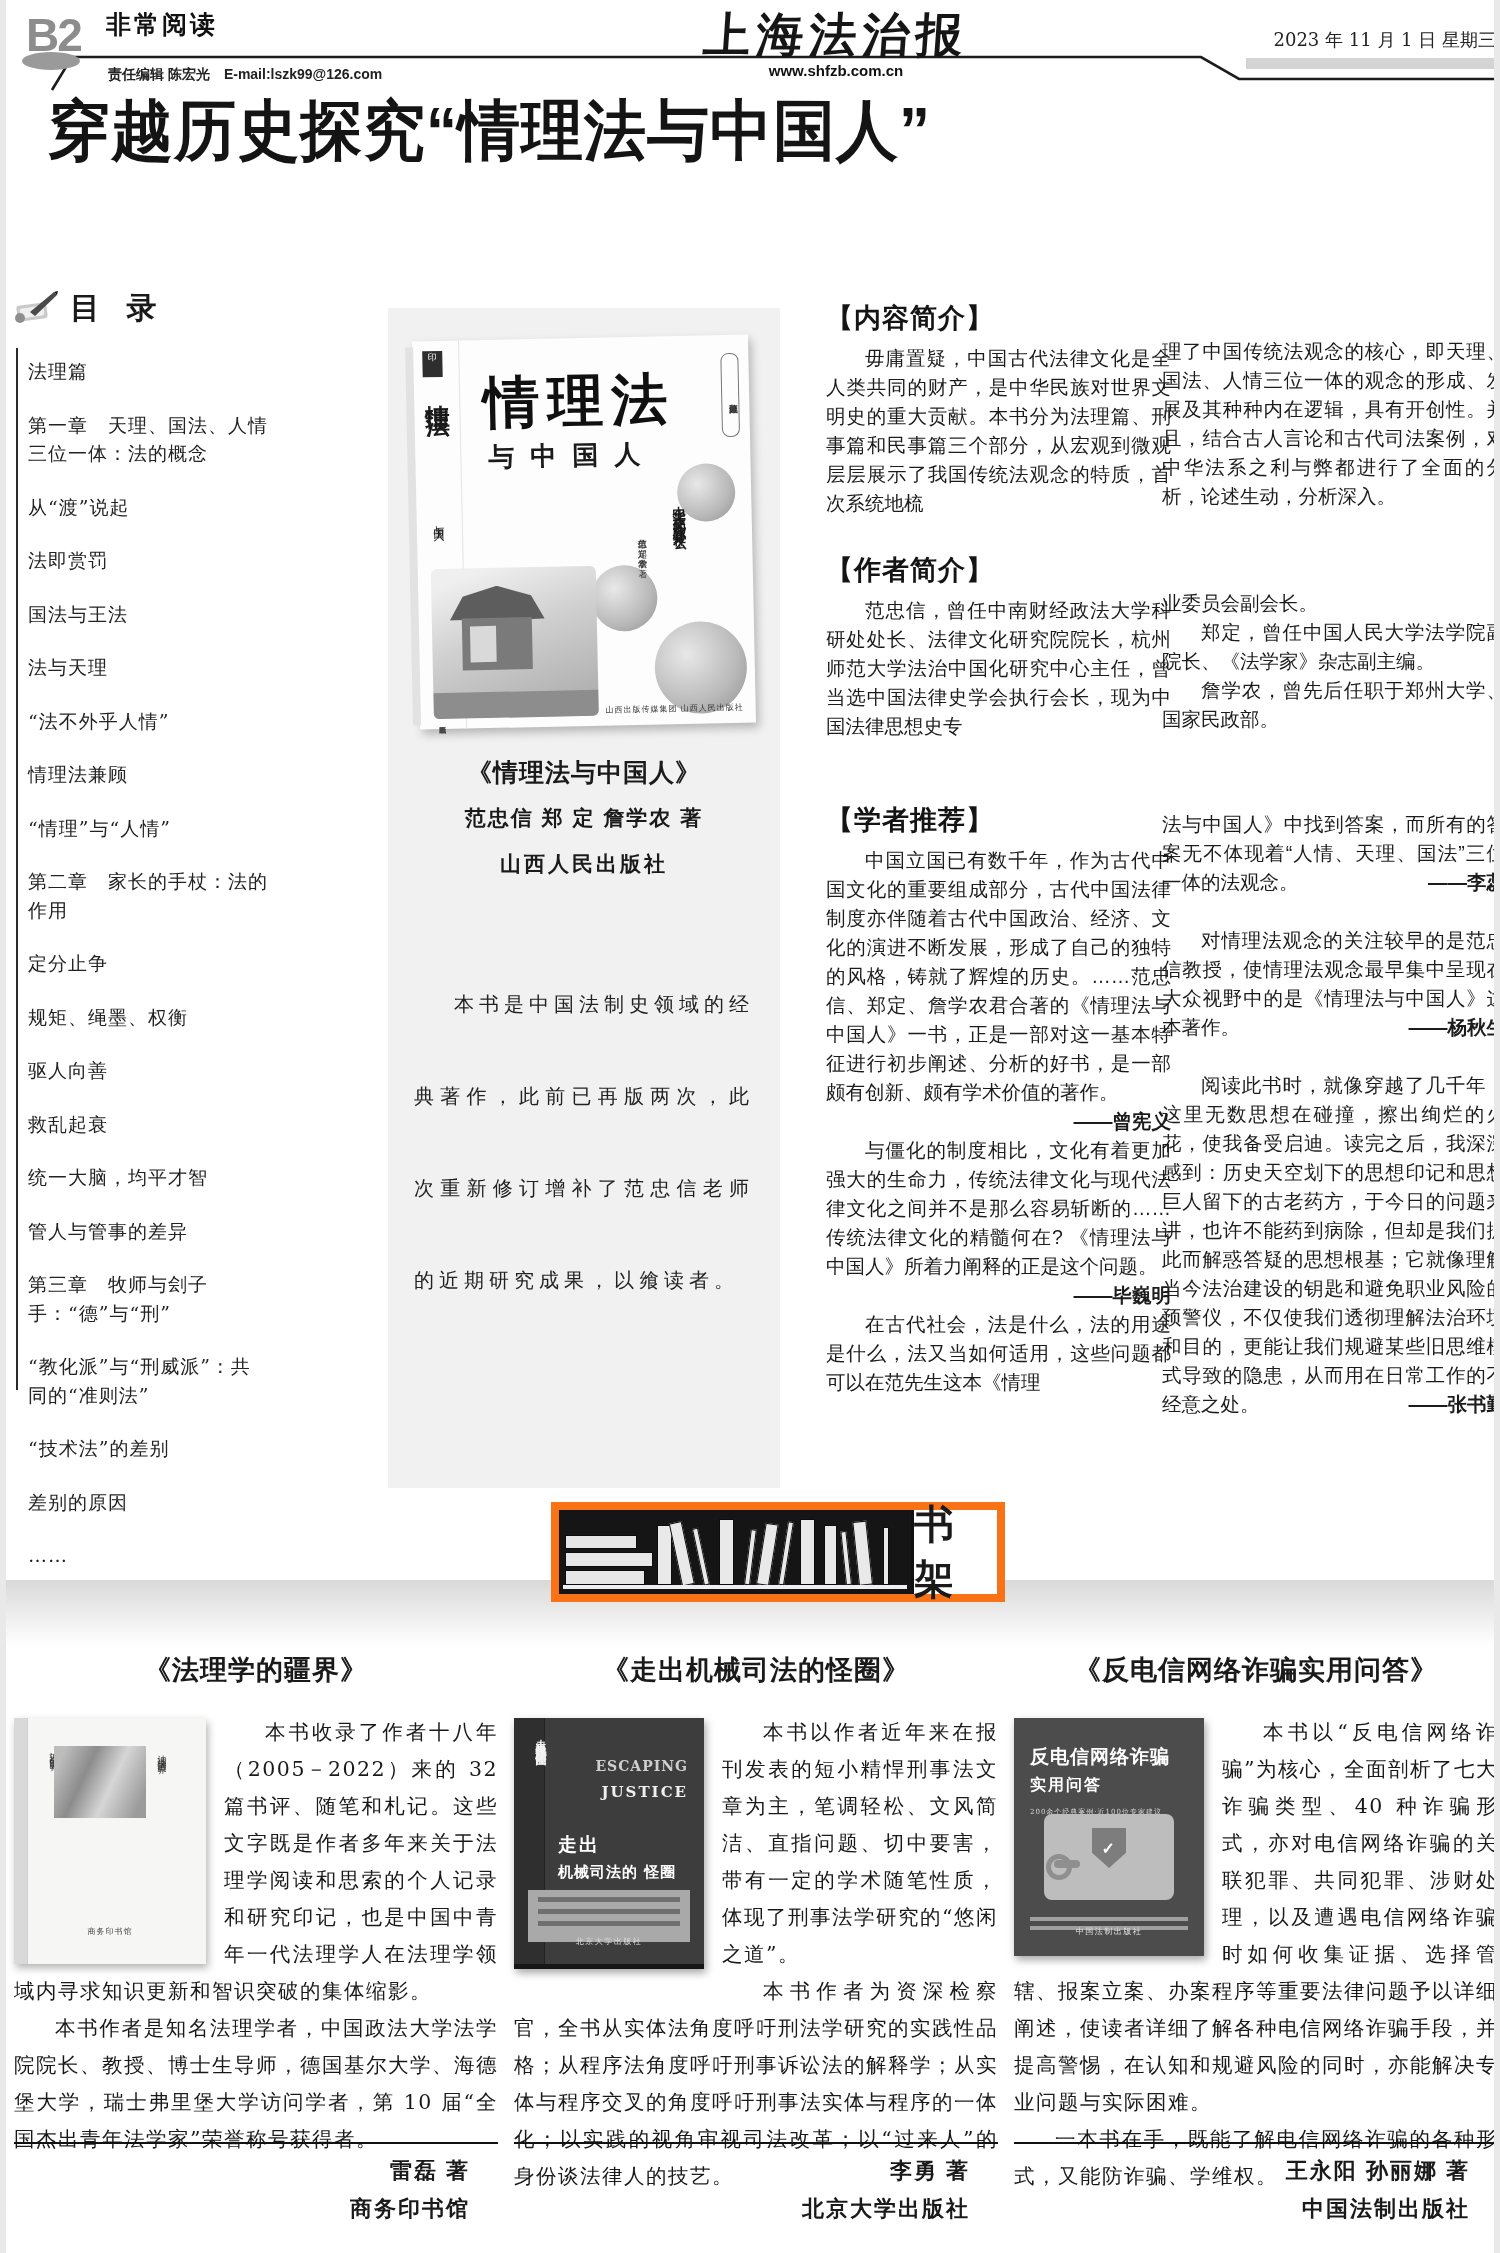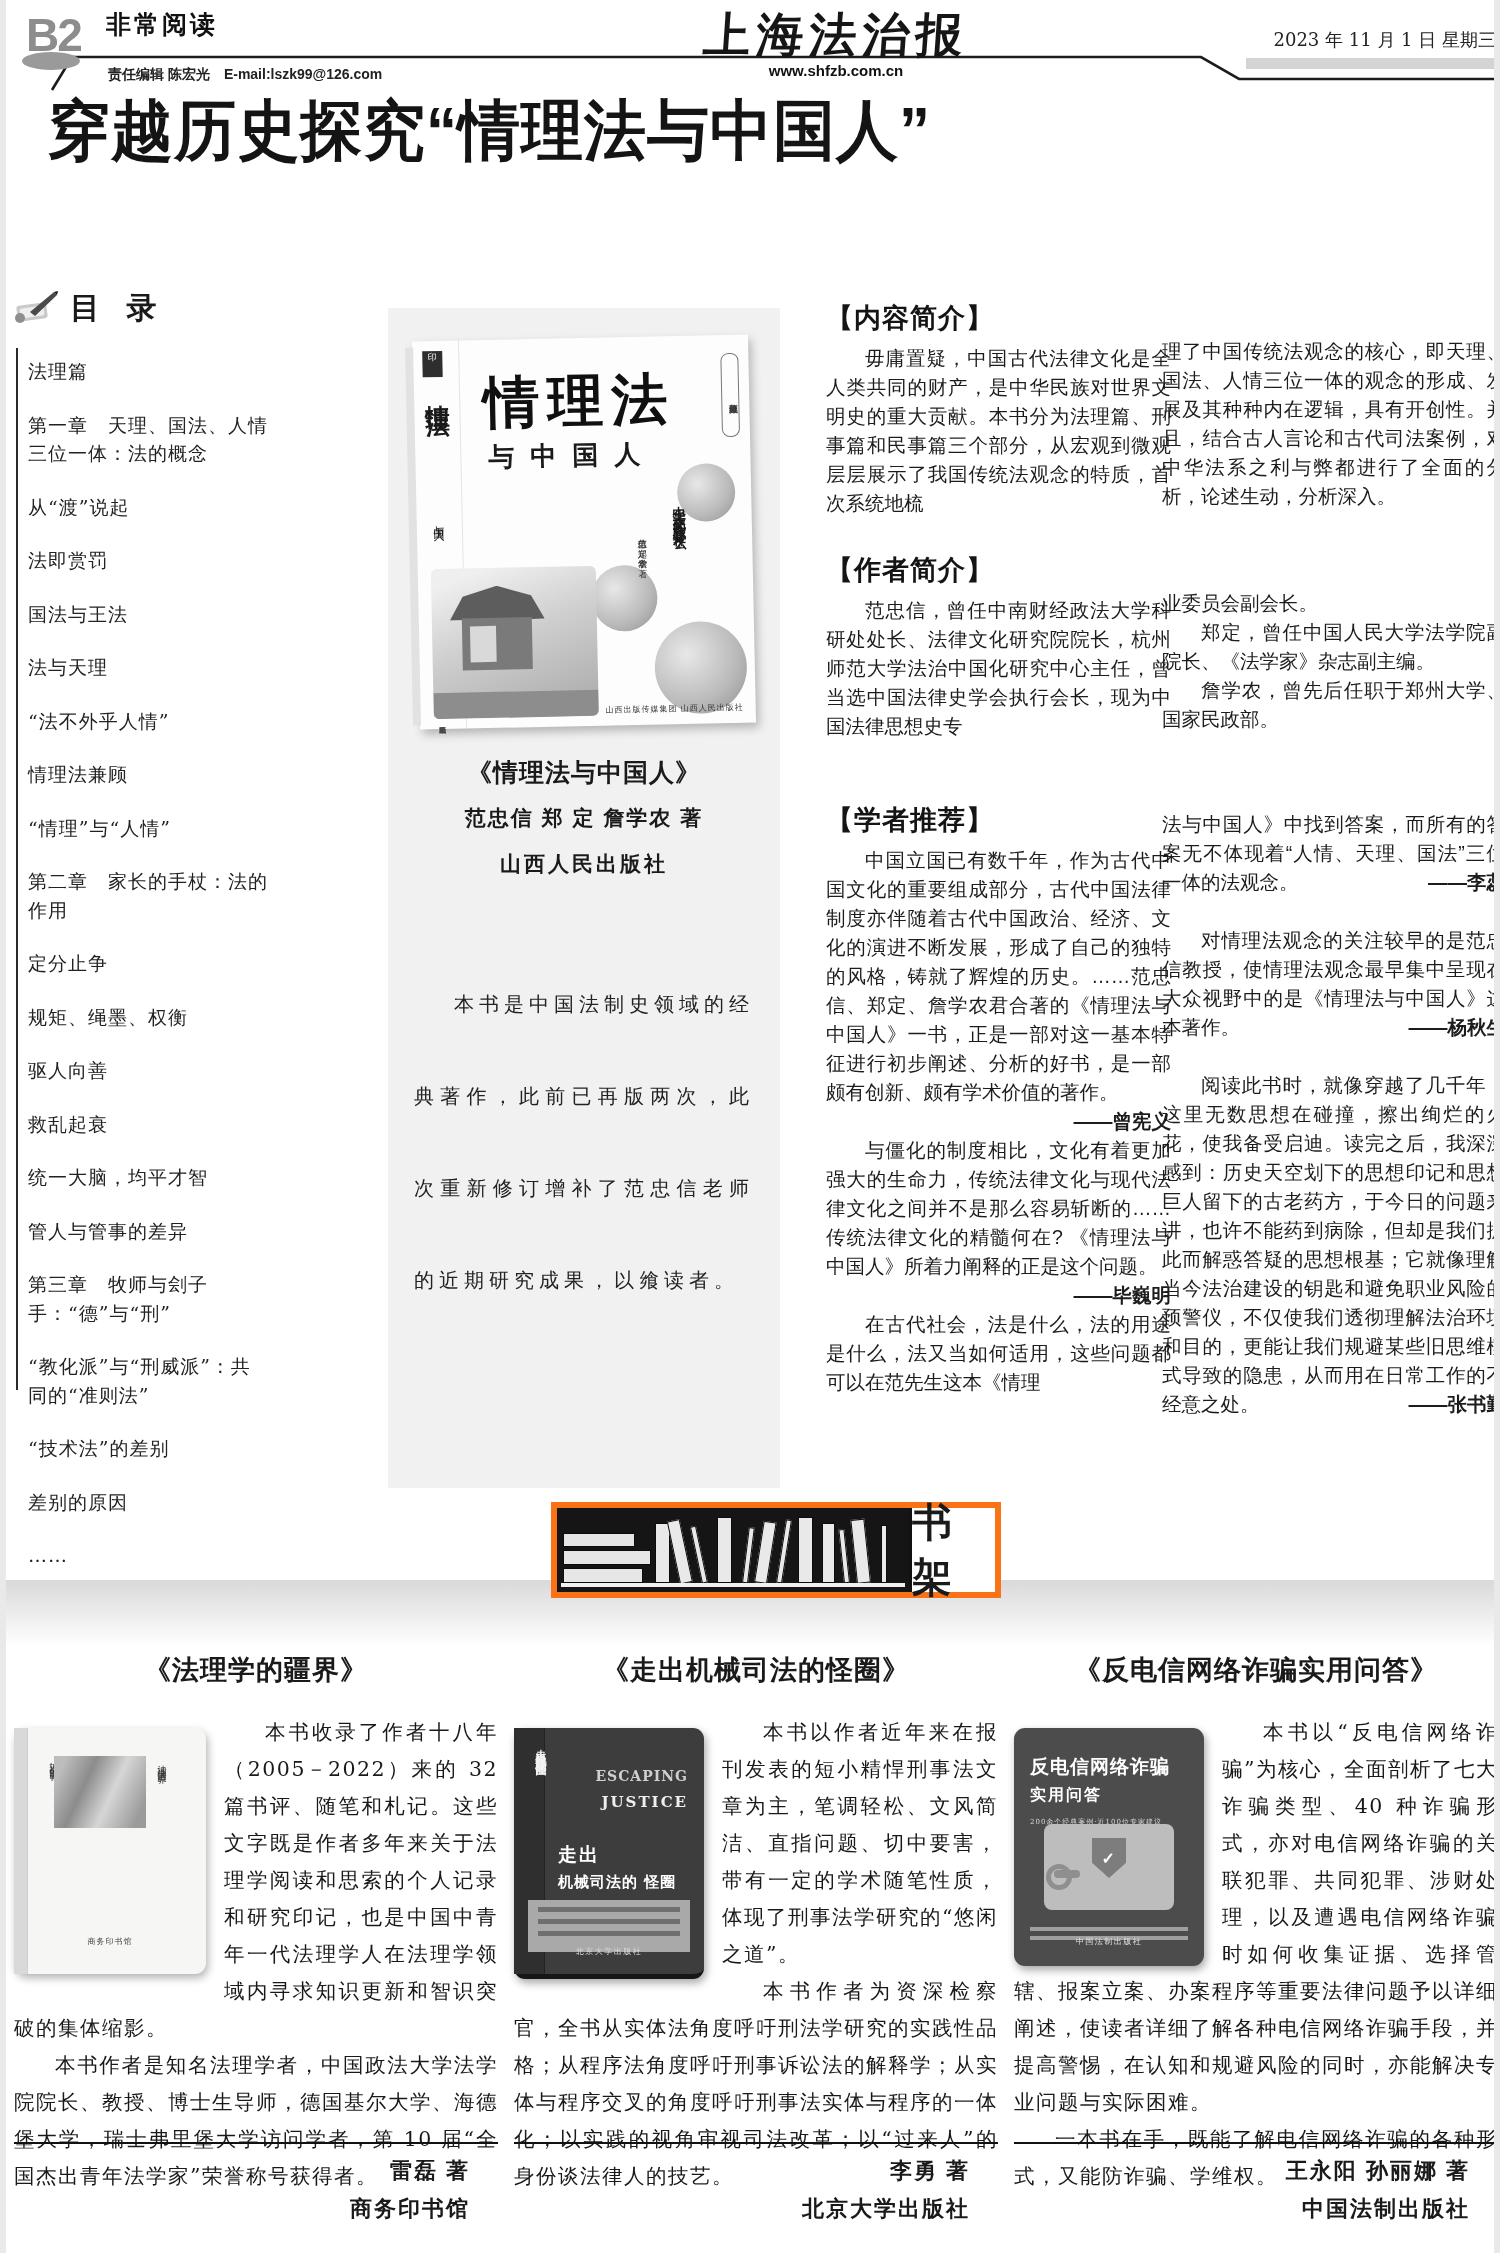--- a/index.html
+++ b/index.html
@@ -79,38 +79,38 @@
   .sect-head{position:absolute;font-size:27px;font-weight:900;letter-spacing:1px;color:#141414;}
   .body-block{position:absolute;font-size:19.5px;line-height:29px;text-align:justify;color:#1c1c1c;}
   .body-block p{margin:0;text-indent:2em;}
   .body-block p.noind{text-indent:0;}
   .body-block p.gap{margin-top:29px;}
   .attr{float:right;font-weight:900;}
 
   
   .shelf-band{position:absolute;left:0;top:1580px;width:1500px;height:66px;
               background:linear-gradient(#d9d9d9,#ffffff);}
-  .shelf{position:absolute;left:545px;top:1502px;width:438px;height:84px;border:6px solid #f97316;display:flex;background:#fff;}
+  .shelf{position:absolute;left:545px;top:1502px;width:438px;height:84px;border:8px solid #f97316;display:flex;background:#fff;}
   .shelf-black{position:relative;width:352px;height:100%;background:#151515;overflow:hidden;}
   .shelf-board{position:absolute;left:4px;bottom:5px;width:344px;height:4px;background:#efefef;}
   .shelf-stack{position:absolute;left:6px;bottom:9px;width:86px;}
   .shelf-stack div{background:#e6e6e6;margin-top:3px;border:1px solid #0c0c0c;}
   .shelf-books{position:absolute;left:98px;bottom:9px;width:250px;height:66px;}
   .shelf-books div{position:absolute;bottom:0;background:#e9e9e9;border:1px solid #0c0c0c;transform-origin:50% 100%;}
   .shelf-label{flex:1;display:flex;align-items:center;justify-content:center;background:#fff;border-left:3px solid #111;
                font-size:40px;font-weight:900;letter-spacing:14px;font-family:"DejaVu Serif","Liberation Serif",serif;}
 
   
   .review{position:absolute;top:1652px;width:484px;height:572px;}
   .rv1{left:8px;} .rv2{left:508px;} .rv3{left:1008px;}
   .rv-title{text-align:center;font-size:27px;font-weight:900;letter-spacing:1px;margin:0 0 26px 0;}
   .rv-body{font-family:"DejaVu Serif","Liberation Serif",serif;font-size:20.5px;line-height:37px;
            letter-spacing:1.5px;text-align:justify;color:#191919;}
   .rv-body p{margin:0;text-indent:2em;}
-  .rv-cover{float:left;margin:14px 18px 6px 0;position:relative;border-radius:11px;}
+  .rv-cover{float:left;margin:4px 18px 6px 0;position:relative;}
   .rv-footer{position:absolute;left:0;bottom:0;width:100%;}
   .rv-sep{border:none;border-top:2px solid #111;margin:0 0 12px 0;}
   .rv-auth{text-align:right;font-size:22px;font-weight:900;letter-spacing:2px;padding-right:28px;}
   .rv-pub{text-align:right;font-size:22px;font-weight:900;letter-spacing:2px;padding-right:28px;margin-top:8px;}
 
   
   .c1{width:192px;height:246px;background:#f6f6f5;box-shadow:2px 4px 8px rgba(0,0,0,.3);}
   .c1-spine{position:absolute;left:0;top:0;width:13px;height:100%;background:#d9d9d9;border-right:1px solid #cfcfcf;}
   .c1-vt{position:absolute;left:22px;top:26px;font-size:10px;letter-spacing:2px;color:#333;
          font-family:"DejaVu Serif","Liberation Serif",serif;}

